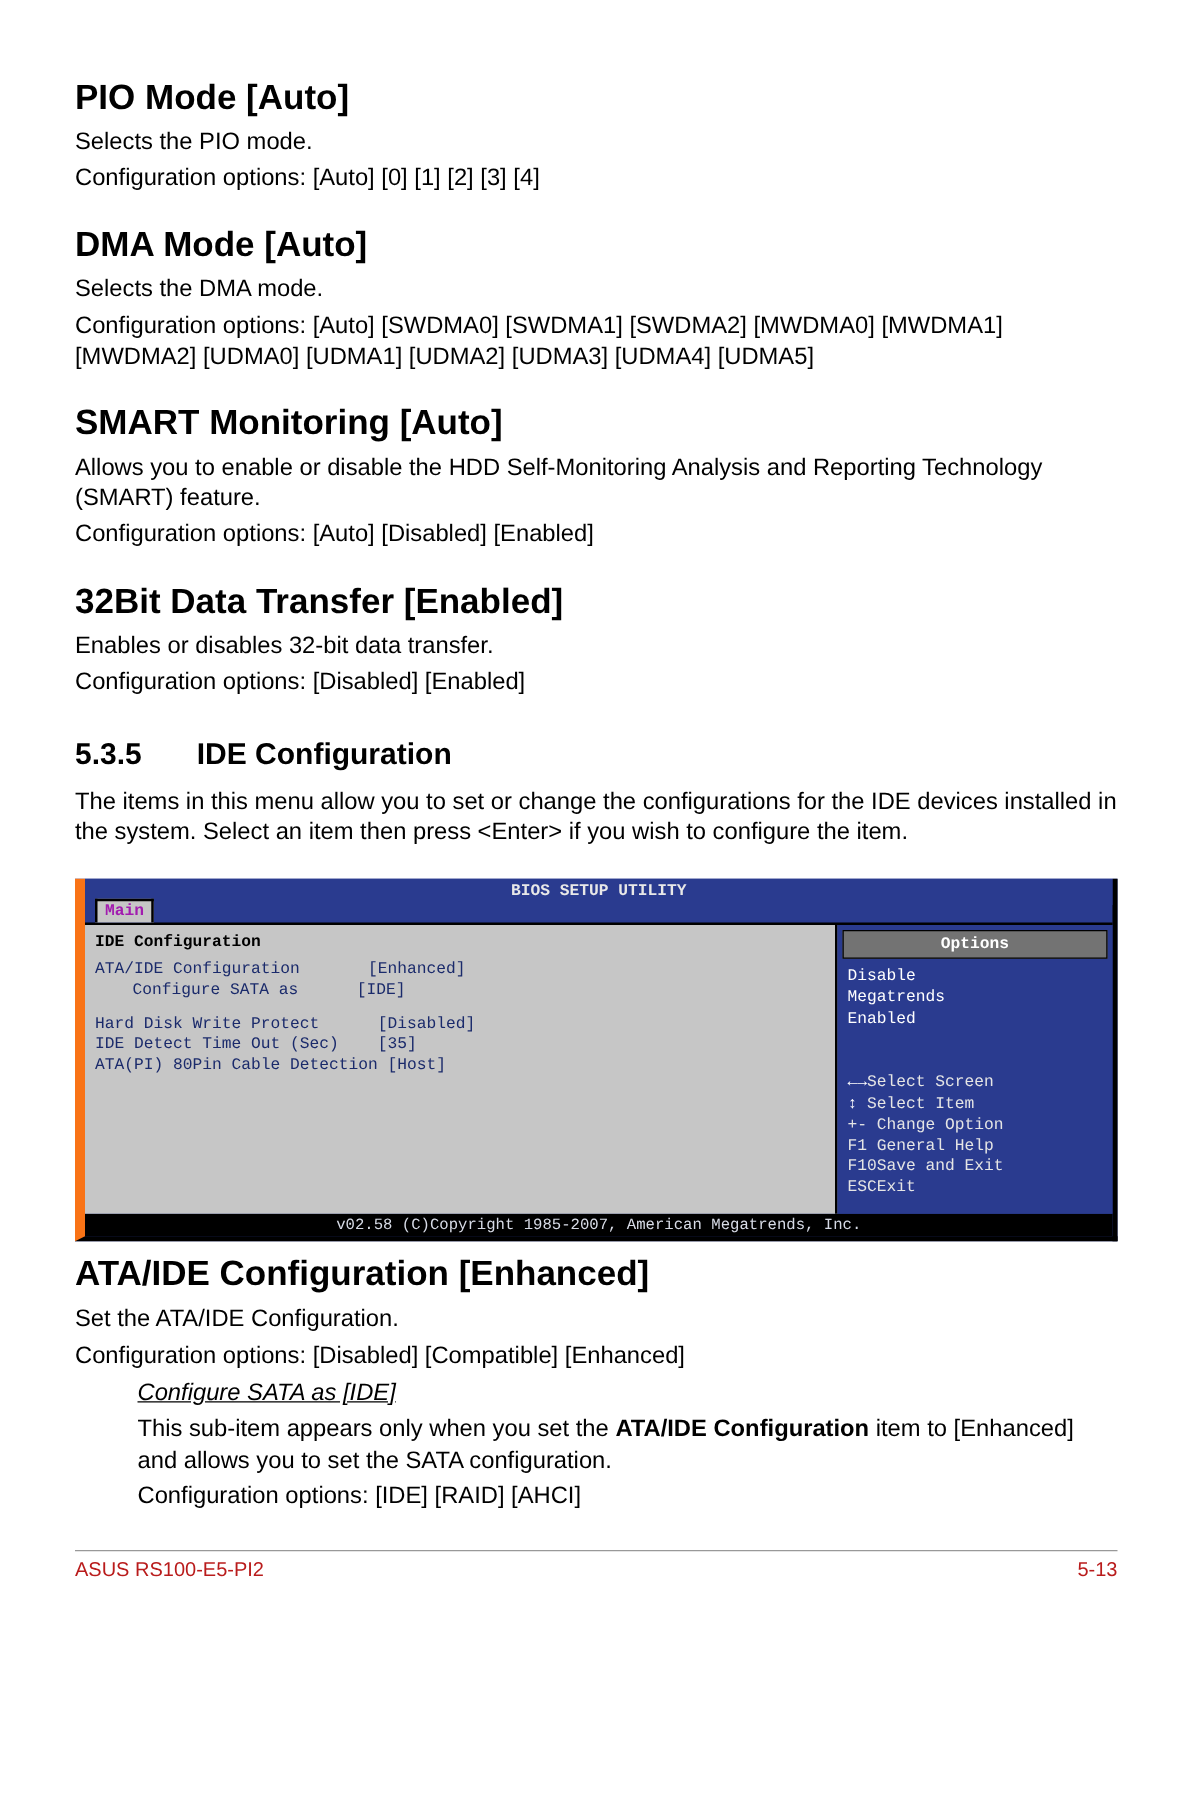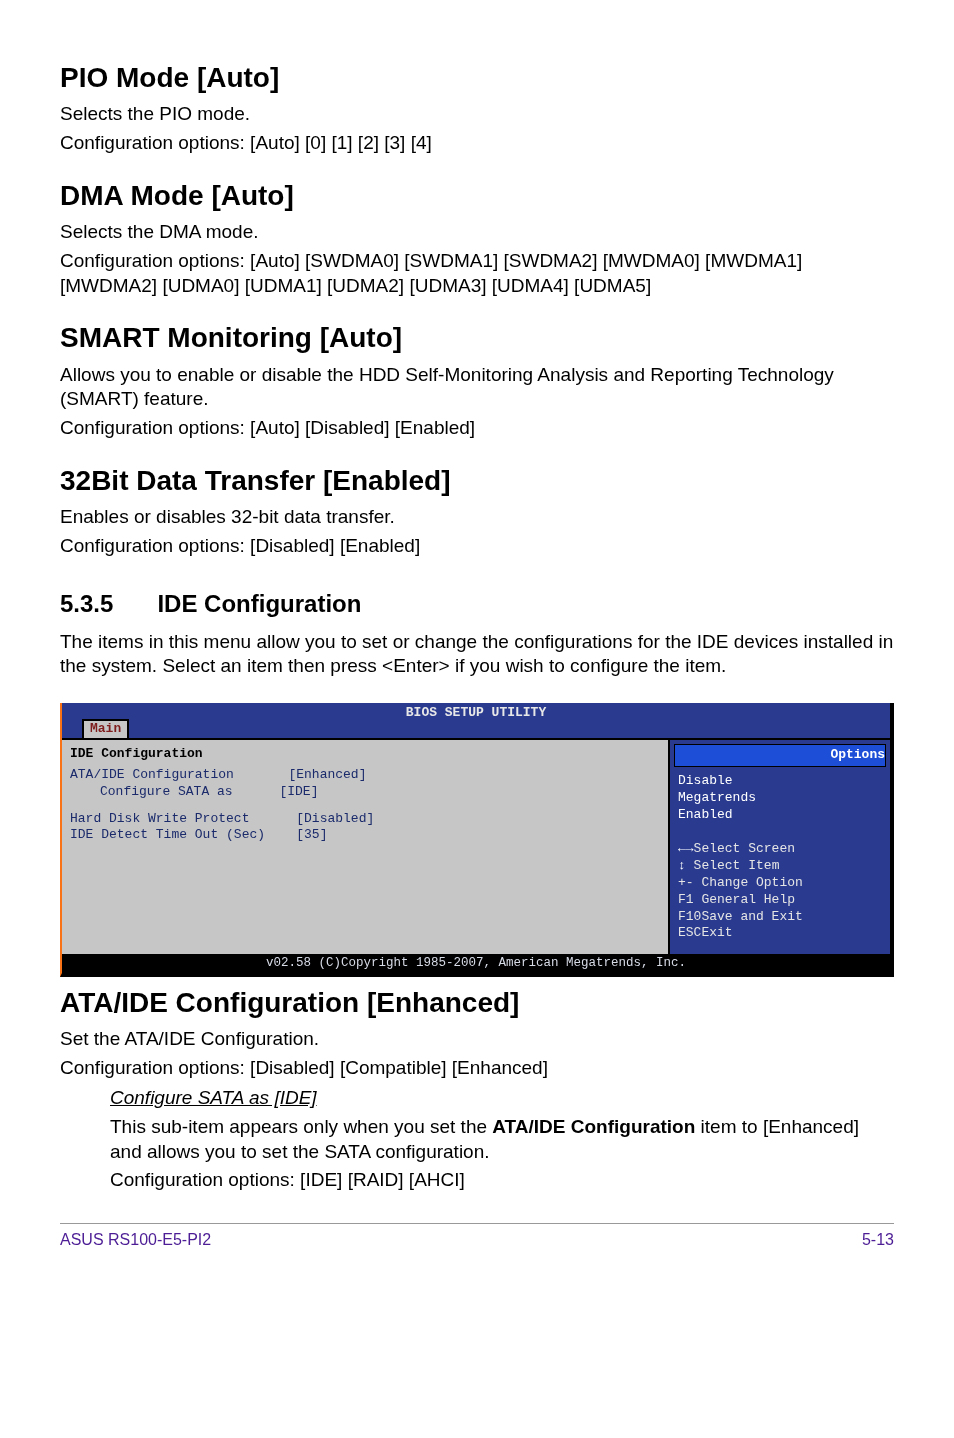--- a/index.html
+++ b/index.html
@@ -31,38 +31,38 @@
   .subsection-no { display:inline-block; margin-right: 44px; }
   p.intro { margin-bottom: 24px; }
 
   
   .bios {
     width: 100%;
     font-family: "Courier New", monospace;
     font-size: 13px;
     background: #2a3b8f;
     color: #fff;
-    border-left: 2px solid #f97316;
+    border-left: 8px solid #f97316;
     border-right: 4px solid #000;
     border-bottom: 4px solid #000;
   }
   .bios-titlebar {
     background: #2a3b8f;
     text-align: center;
     padding: 2px 0;
     color: #e8e8e8;
     font-weight: bold;
     position: relative;
   }
   .bios-tab {
     position: absolute;
-    left: 20px;
+    left: 8px;
     top: 16px;
     background: #c6c6c6;
-    color: #7f1d1d;
+    color: #a21caf;
     padding: 0 6px;
     font-weight: bold;
     z-index: 2;
     border-top: 2px solid #000;
     border-left: 2px solid #000;
     border-right: 2px solid #000;
   }
   .bios-body {
     display: flex;
     border-top: 2px solid #000;
@@ -83,24 +83,24 @@
   .bios-row { white-space: pre; }
   .bios-sub { padding-left: 30px; }
   .bios-right {
     width: 220px;
     background: #2a3b8f;
     color: #fff;
     display: flex;
     flex-direction: column;
   }
   .opt-header {
-    background: #1d4ed8;
+    background: #737373;
     color: #fff;
     font-weight: bold;
-    text-align: right;
+    text-align: center;
     padding: 2px 0;
     margin: 4px 4px 4px 4px;
     border: 1px solid #000;
   }
   .opt-list { padding: 2px 8px; color: #fff; }
   .help-block { margin-top: auto; padding: 10px 8px 12px 8px; color: #e5e5e5; }
   .help-row { white-space: pre; }
   .bios-footer {
     background: #000000;
     color: #d7dbe6;
@@ -111,21 +111,21 @@
 
   .indented-block { margin-left: 50px; margin-top: 6px; }
   .sub-underline { text-decoration: underline; font-style: italic; }
   .page-footer {
     border-top: 1px solid #999;
     margin-top: 30px;
     padding-top: 6px;
     display: flex;
     justify-content: space-between;
     font-size: 16px;
-    color: #4c1d95;
+    color: #b91c1c;
   }
   .arrow-lr::before { content: "\2190\2192"; color:#fff; }
   .arrow-ud::before { content: "\2195"; color:#fff; }
 </style>
 </head>
 <body>
 
 <h3 class="section-heading">PIO Mode [Auto]</h3>
 <p class="body-text">Selects the PIO mode.</p>
 <p class="body-text">Configuration options: [Auto] [0] [1] [2] [3] [4]</p>
@@ -153,20 +153,21 @@
     <span class="bios-tab">Main</span>
   </div>
   <div class="bios-body">
     <div class="bios-left">
       <div class="hdr">IDE Configuration</div>
       <div class="bios-row"><span>ATA/IDE Configuration</span>       <span>[Enhanced]</span></div>
       <div class="bios-row bios-sub"><span>Configure SATA as</span>      <span>[IDE]</span></div>
       <div style="height:10px"></div>
       <div class="bios-row"><span>Hard Disk Write Protect</span>      <span>[Disabled]</span></div>
       <div class="bios-row"><span>IDE Detect Time Out (Sec)</span>    <span>[35]</span></div>
+      <div class="bios-row"><span>ATA(PI) 80Pin Cable Detection</span> <span>[Host]</span></div>
     </div>
     <div class="bios-right">
       <div class="opt-header">Options</div>
       <div class="opt-list">
         <div>Disable</div>
         <div>Megatrends</div>
         <div>Enabled</div>
       </div>
       <div class="help-block">
         <div class="help-row"><span class="arrow-lr"></span><span>Select Screen</span></div>

